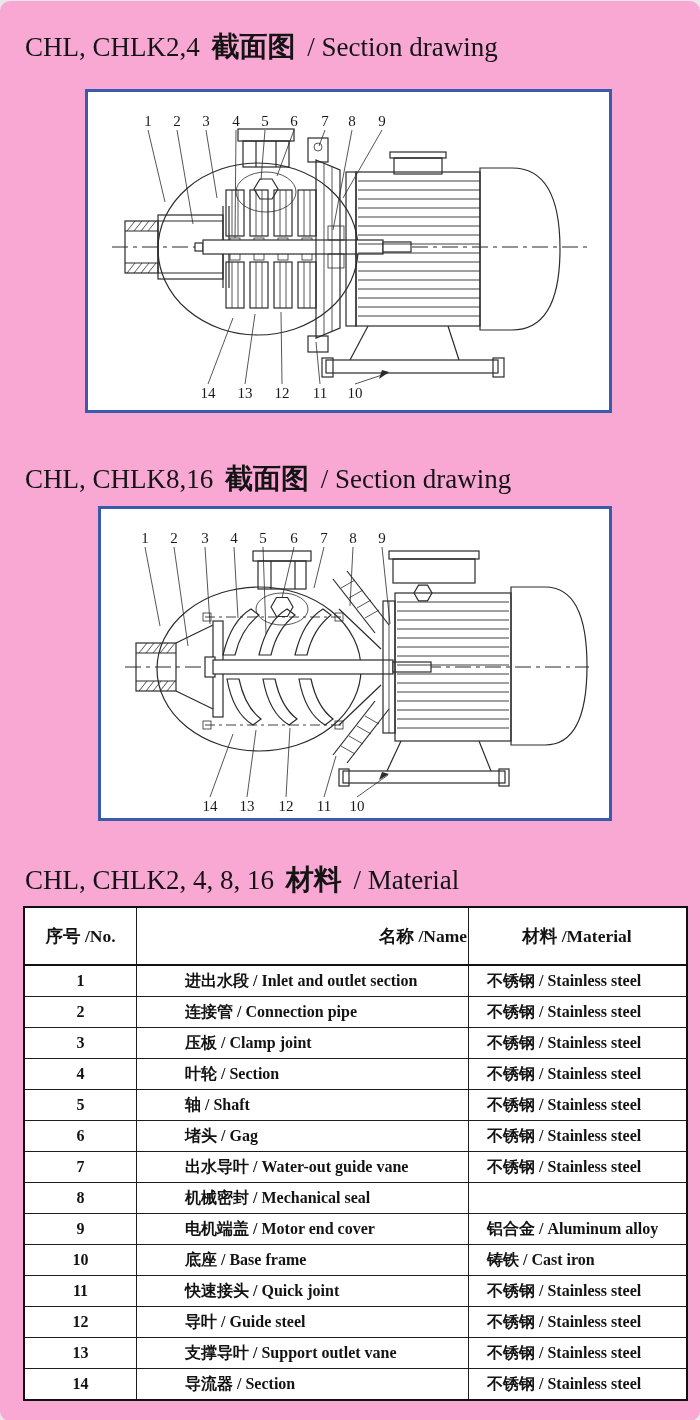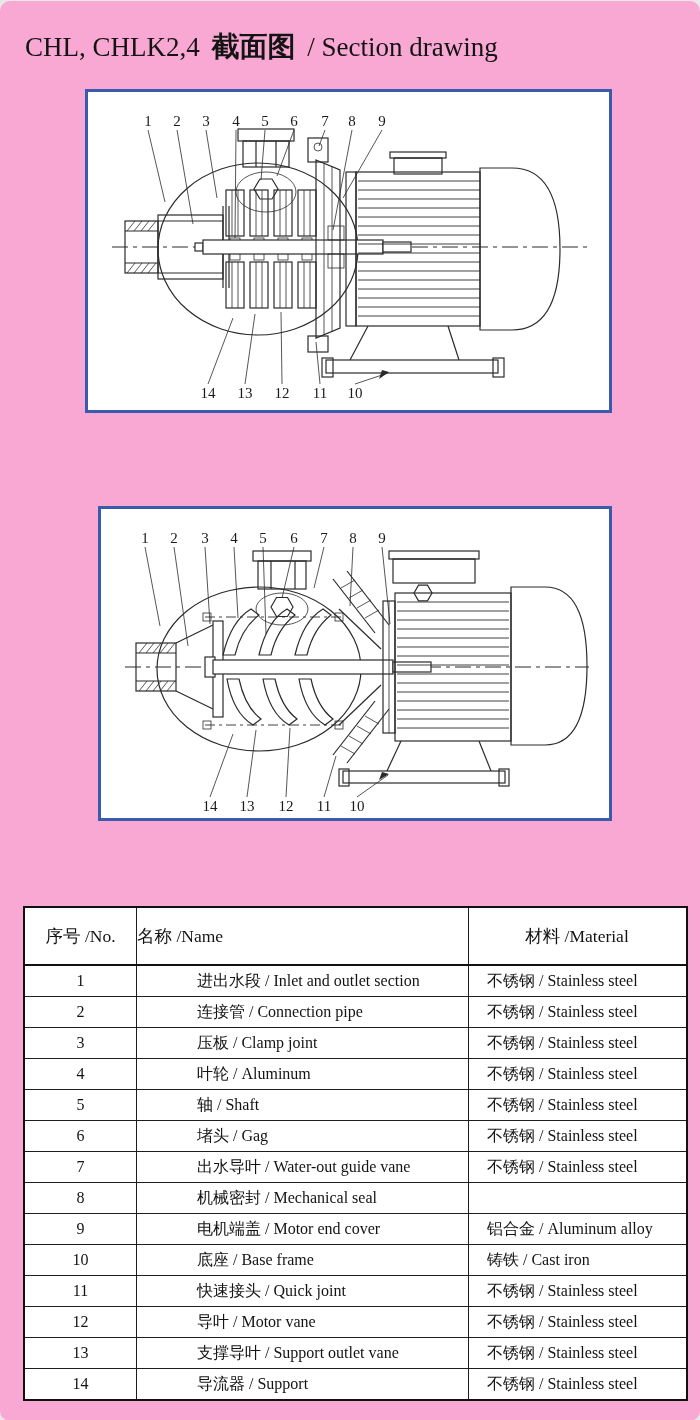--- a/index.html
+++ b/index.html
@@ -28,31 +28,31 @@
     position:absolute;transform:translate(-50%,-50%);
     font-family:"Liberation Serif",serif;font-size:15px;color:#1a1a1a;
     line-height:1;
   }
   table.material-table{
     position:absolute;left:23px;top:905px;width:661px;
     border-collapse:collapse;background:#fff;
     border:2.5px solid #111;table-layout:fixed;
   }
   .material-table th,.material-table td{
-    border:1.5px solid #1d1d1d;font-weight:normal;
+    border:1.5px solid #1d1d1d;font-weight:bold;
     font-family:"Liberation Serif",serif;color:#131313;
     overflow:hidden;white-space:nowrap;
   }
   .material-table thead th{
     height:54px;font-size:17.5px;text-align:center;
     border-bottom:2px solid #111;
   }
   .material-table td{height:28px;font-size:16px;}
   .col-no{width:109px;text-align:center;}
-  .col-name{width:330px;text-align:left;padding-left:60px;}
+  .col-name{width:330px;text-align:left;padding-left:48px;}
   .col-material{width:216px;text-align:left;padding-left:18px;}
   .drawing line,.drawing rect,.drawing ellipse,.drawing polygon,
   .drawing path,.drawing circle,.drawing polyline{
     stroke:#2b2b2b;fill:none;stroke-width:1.2;
   }
   .drawing .thin{stroke-width:0.8;}
   .drawing .rib{stroke-width:0.9;}
   .drawing .white{fill:#ffffff;}
   .drawing .solid{fill:#2b2b2b;stroke:none;}
   .drawing .cl{stroke-dasharray:16 5 4 5;stroke-width:1;}
@@ -181,20 +181,25 @@
         <span class="callout" style="left: 264px; top: 29px;">8</span>
         <span class="callout" style="left: 294px; top: 29px;">9</span>
         <span class="callout" style="left: 120px; top: 301px;">14</span>
         <span class="callout" style="left: 157px; top: 301px;">13</span>
         <span class="callout" style="left: 194px; top: 301px;">12</span>
         <span class="callout" style="left: 232px; top: 301px;">11</span>
         <span class="callout" style="left: 267px; top: 301px;">10</span>
       </div>
   </div>
 
+  <h2 class="section-title t2">
+    <span>CHL, CHLK8,16</span>
+    <span class="cn">截面图</span>
+    <span>/ Section drawing</span>
+  </h2>
 
   <div class="frame frame2" id="d2">
     <svg class="drawing" width="508" height="309" viewBox="0 0 508 309">
       <g class="cl">
         <line x1="24" y1="158" x2="488" y2="158"></line>
       </g>
       <g>
         <rect x="35" y="134" width="40" height="48"></rect>
         <line x1="35" y1="144" x2="75" y2="144"></line>
         <line x1="35" y1="172" x2="75" y2="172"></line>
@@ -287,26 +292,31 @@
         <span class="callout" style="left: 252px; top: 29px;">8</span>
         <span class="callout" style="left: 281px; top: 29px;">9</span>
         <span class="callout" style="left: 109px; top: 297px;">14</span>
         <span class="callout" style="left: 146px; top: 297px;">13</span>
         <span class="callout" style="left: 185px; top: 297px;">12</span>
         <span class="callout" style="left: 223px; top: 297px;">11</span>
         <span class="callout" style="left: 256px; top: 297px;">10</span>
       </div>
   </div>
 
+  <h2 class="section-title t3">
+    <span>CHL, CHLK2, 4, 8, 16</span>
+    <span class="cn">材料</span>
+    <span>/ Material</span>
+  </h2>
 
   <table class="material-table">
     <thead>
       <tr>
         <th class="col-no">序号 /No.</th>
-        <th class="col-name" style="text-align:left;padding-left:0;">名称 /Name</th>
+        <th class="col-name" style="text-align:right;padding-left:0;">名称 /Name</th>
         <th class="col-material" style="text-align:center;padding-left:0;">材料 /Material</th>
       </tr>
     </thead>
     <tbody>
         <tr>
           <td class="col-no">1</td>
           <td class="col-name">进出水段 / Inlet and outlet section</td>
           <td class="col-material">不锈钢 / Stainless steel</td>
         </tr>
         <tr>
@@ -314,21 +324,21 @@
           <td class="col-name">连接管 / Connection pipe</td>
           <td class="col-material">不锈钢 / Stainless steel</td>
         </tr>
         <tr>
           <td class="col-no">3</td>
           <td class="col-name">压板 / Clamp joint</td>
           <td class="col-material">不锈钢 / Stainless steel</td>
         </tr>
         <tr>
           <td class="col-no">4</td>
-          <td class="col-name">叶轮 / Aluminum</td>
+          <td class="col-name">叶轮 / Section</td>
           <td class="col-material">不锈钢 / Stainless steel</td>
         </tr>
         <tr>
           <td class="col-no">5</td>
           <td class="col-name">轴 / Shaft</td>
           <td class="col-material">不锈钢 / Stainless steel</td>
         </tr>
         <tr>
           <td class="col-no">6</td>
           <td class="col-name">堵头 / Gag</td>
@@ -354,29 +364,29 @@
           <td class="col-name">底座 / Base frame</td>
           <td class="col-material">铸铁 / Cast iron</td>
         </tr>
         <tr>
           <td class="col-no">11</td>
           <td class="col-name">快速接头 / Quick joint</td>
           <td class="col-material">不锈钢 / Stainless steel</td>
         </tr>
         <tr>
           <td class="col-no">12</td>
-          <td class="col-name">导叶 / Motor vane</td>
+          <td class="col-name">导叶 / Guide steel</td>
           <td class="col-material">不锈钢 / Stainless steel</td>
         </tr>
         <tr>
           <td class="col-no">13</td>
           <td class="col-name">支撑导叶 / Support outlet vane</td>
           <td class="col-material">不锈钢 / Stainless steel</td>
         </tr>
         <tr>
           <td class="col-no">14</td>
-          <td class="col-name">导流器 / Support</td>
+          <td class="col-name">导流器 / Section</td>
           <td class="col-material">不锈钢 / Stainless steel</td>
         </tr>
       </tbody>
   </table>
 
 </div>
 
 </body></html>

